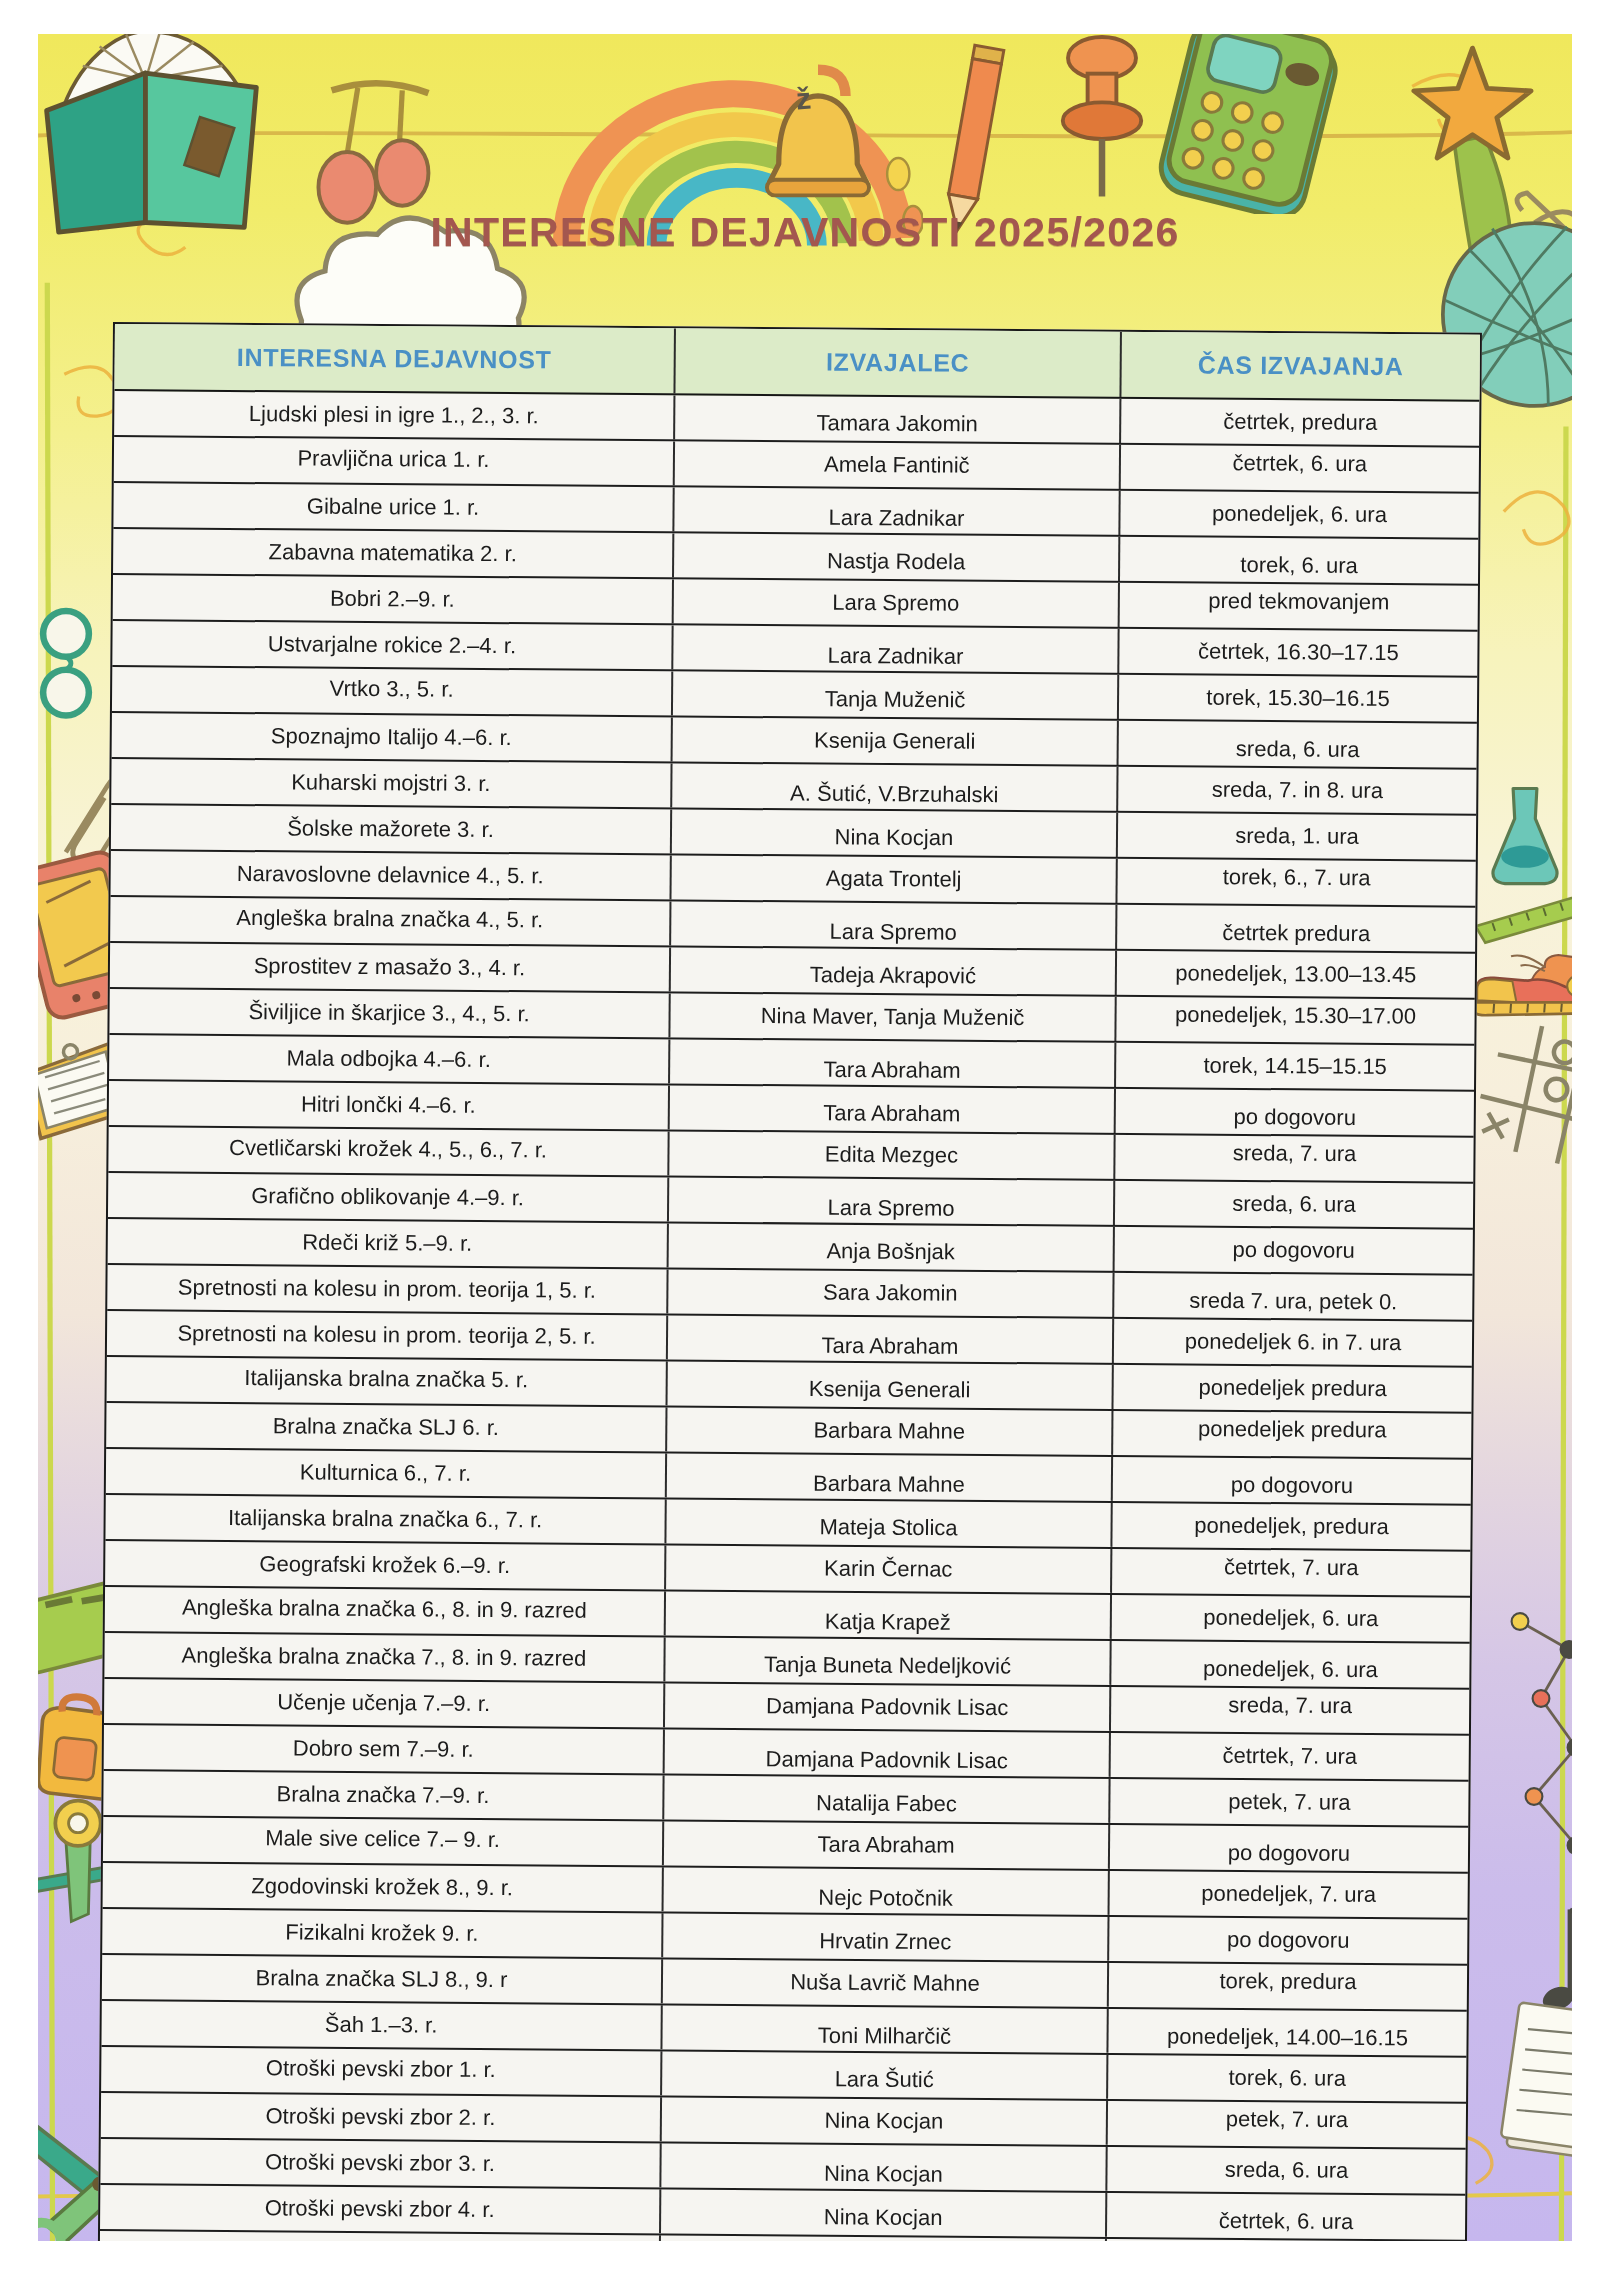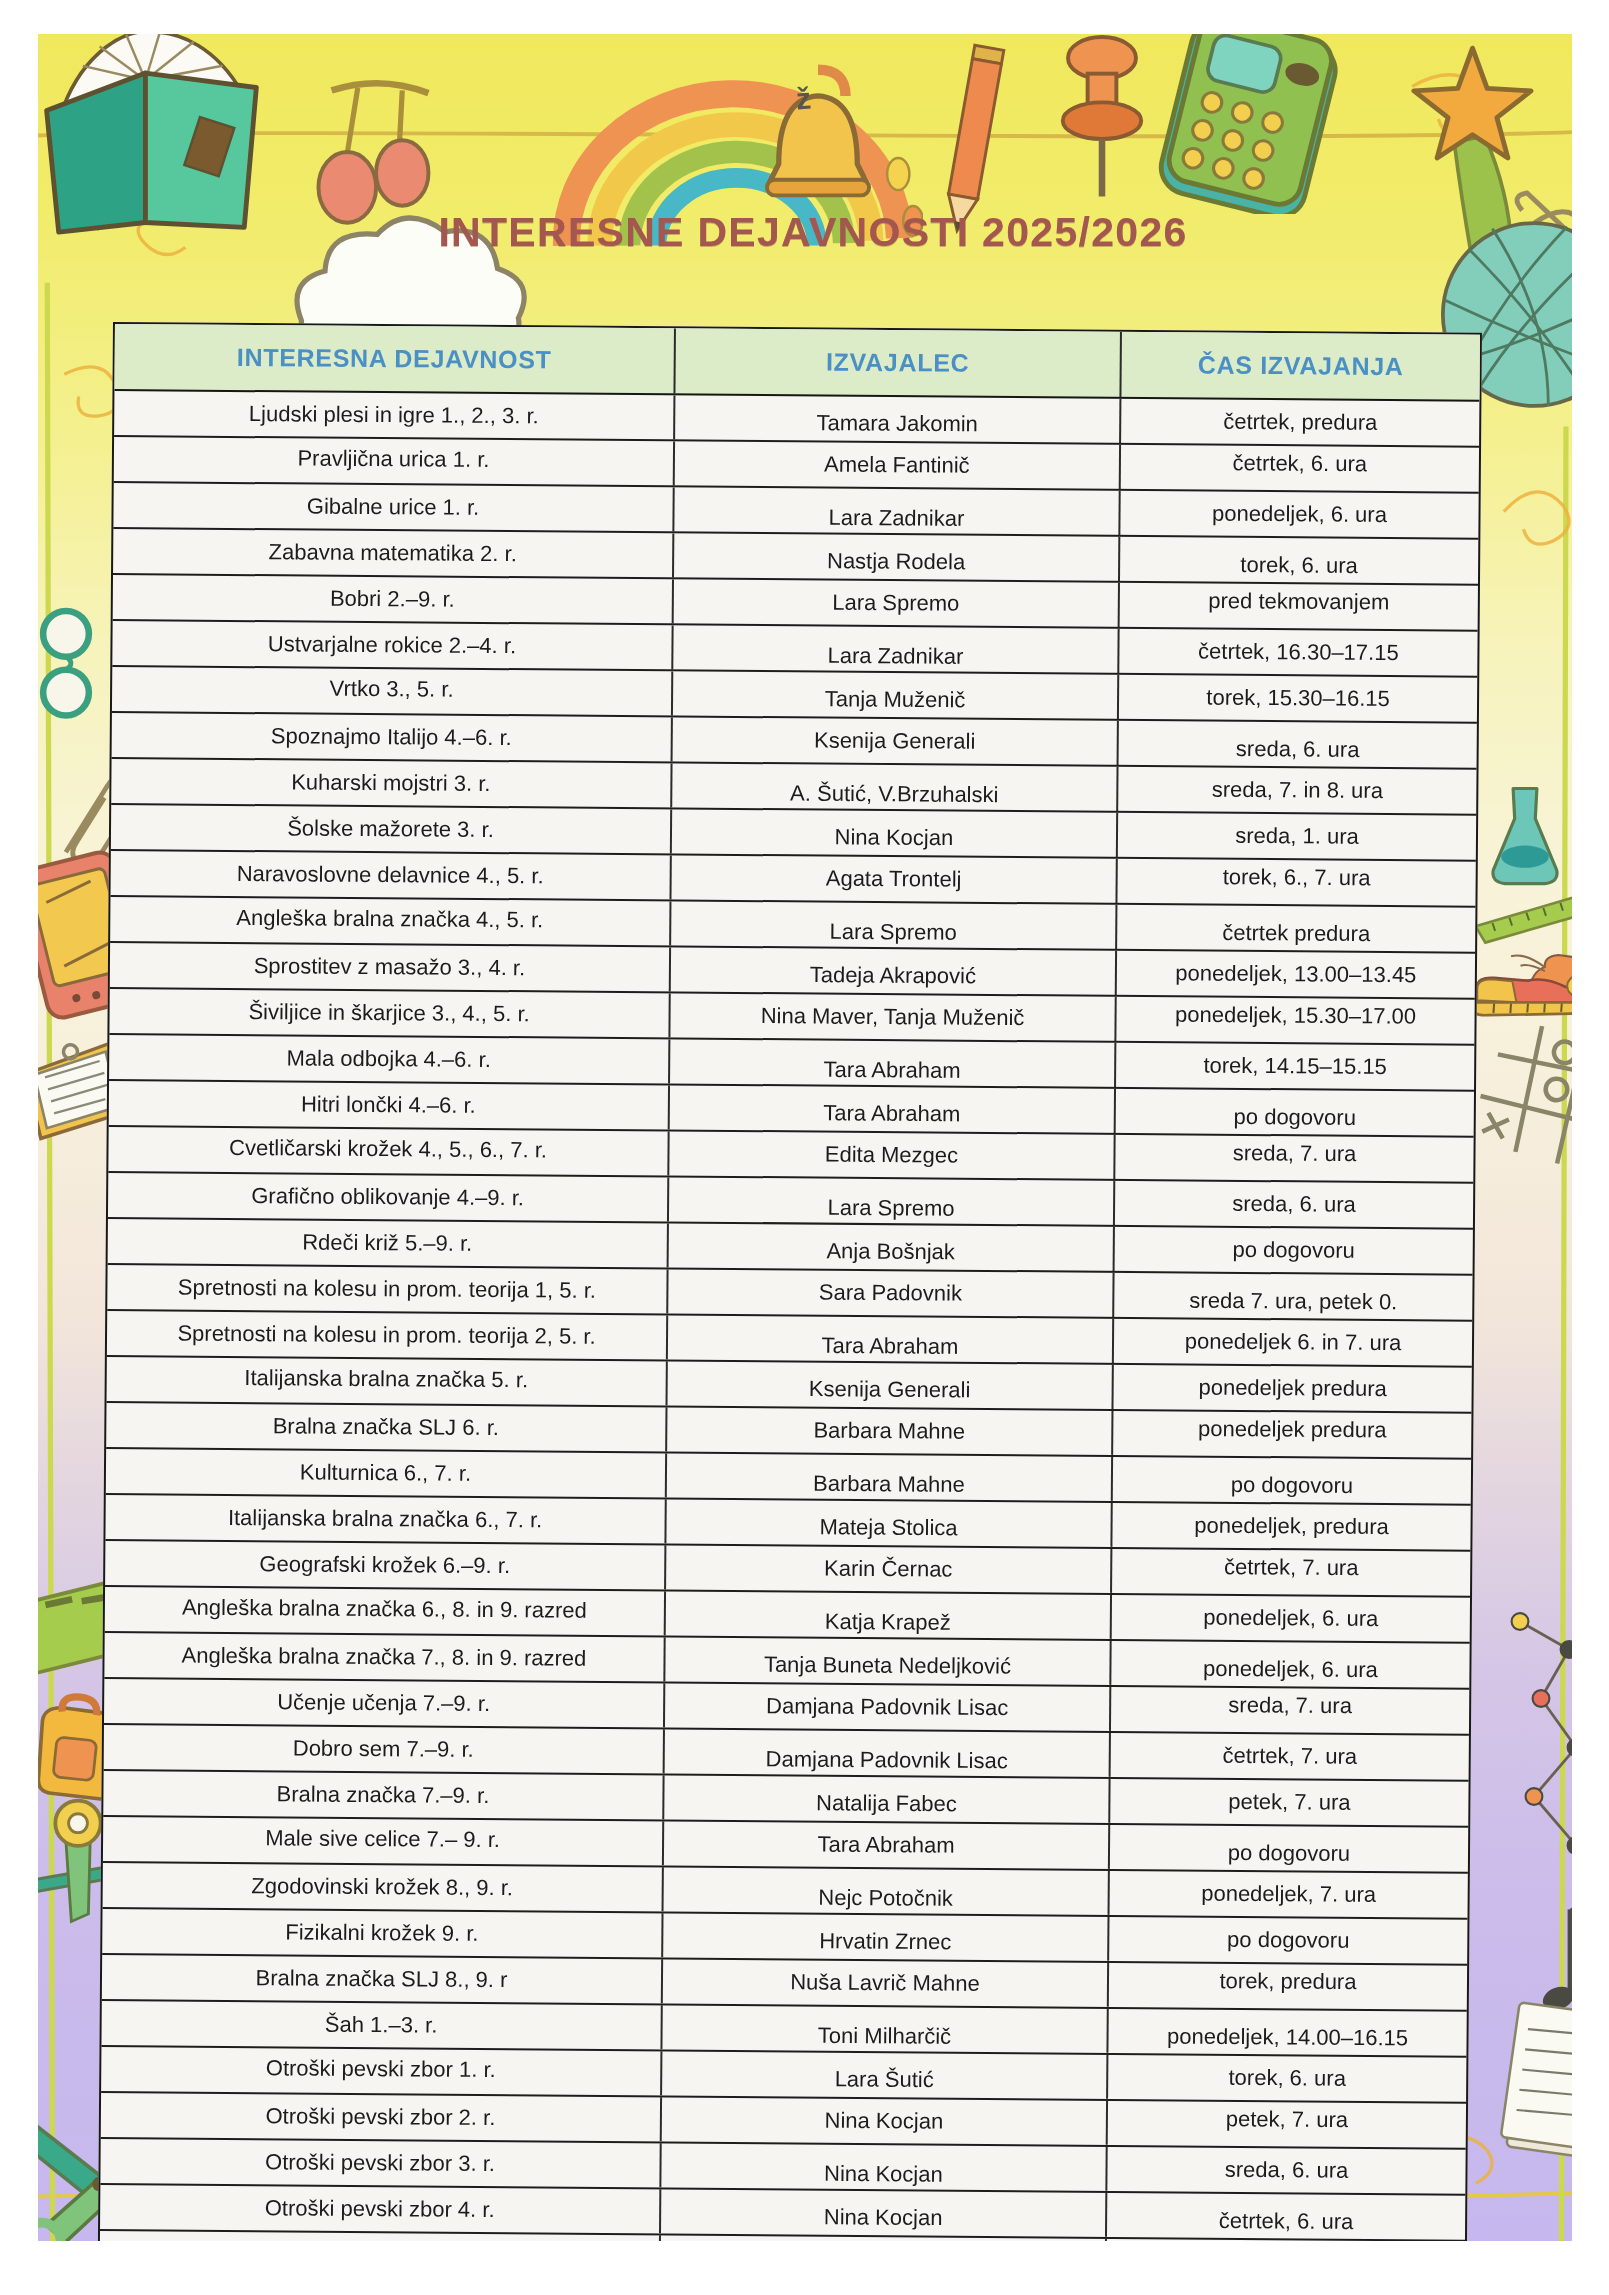--- a/index.html
+++ b/index.html
@@ -15,21 +15,20 @@
     background:linear-gradient(180deg,
       #f0e85c 0%, #f1ec6a 8%, #f4f08e 18%, #f7f3bc 28%,
       #f8f3d8 38%, #f7efdc 48%, #f2e6da 58%, #e3d5df 66%,
       #d5c6e6 74%, #cbbceb 84%, #c6b7ee 100%);
   }
   .deco{position:absolute;pointer-events:none;}
   .title{
     position:absolute;left:0;width:100%;top:175px;text-align:center;
     font-size:41px;font-weight:800;color:#a3574f;letter-spacing:1.3px;
     text-shadow:0 0.7px 0 rgba(120,60,50,.35);
-    margin-left:8px;
   }
   .glyph-z{
     position:absolute;left:758px;top:48px;font-size:30px;color:#5a564a;
     font-weight:600;transform:rotate(-4deg);
   }
   
   .tbl{
     position:absolute;left:75px;top:288px;width:1365px;
     background:#f6f5f1;border:2.6px solid #191919;
     transform:rotate(0.45deg);transform-origin:0 0;
@@ -591,21 +590,21 @@
     <div class="cell c3">
       <span class="txt">po dogovoru</span>
     </div>
   </div>
 
   <div class="row">
     <div class="cell c1">
       <span class="txt">Spretnosti na kolesu in prom. teorija 1, 5. r.</span>
     </div>
     <div class="cell c2">
-      <span class="txt">Sara Padovnik</span>
+      <span class="txt">Sara Jakomin</span>
     </div>
     <div class="cell c3">
       <span class="txt">sreda 7. ura, petek 0.</span>
     </div>
   </div>
 
   <div class="row">
     <div class="cell c1">
       <span class="txt">Spretnosti na kolesu in prom. teorija 2, 5. r.</span>
     </div>

